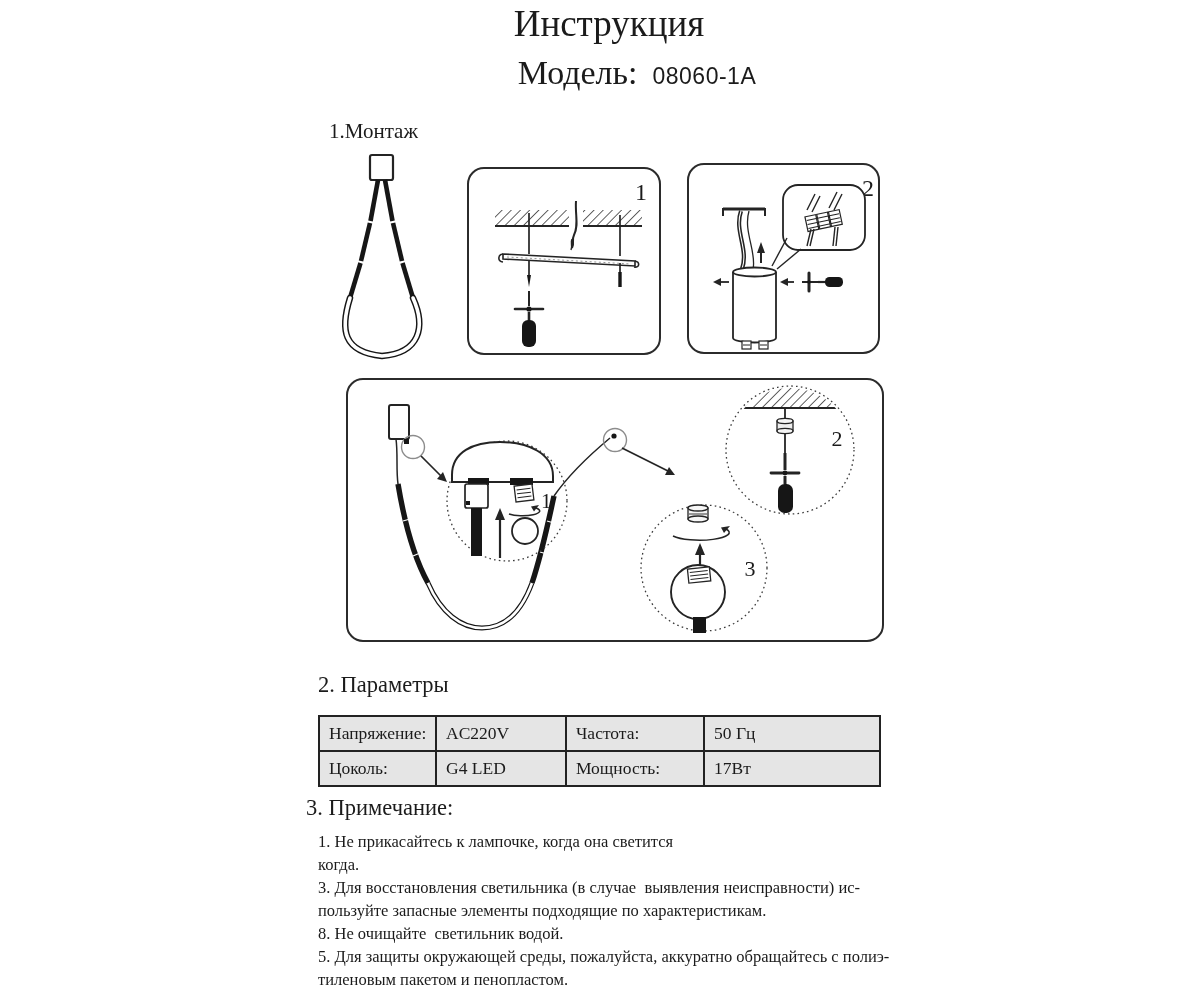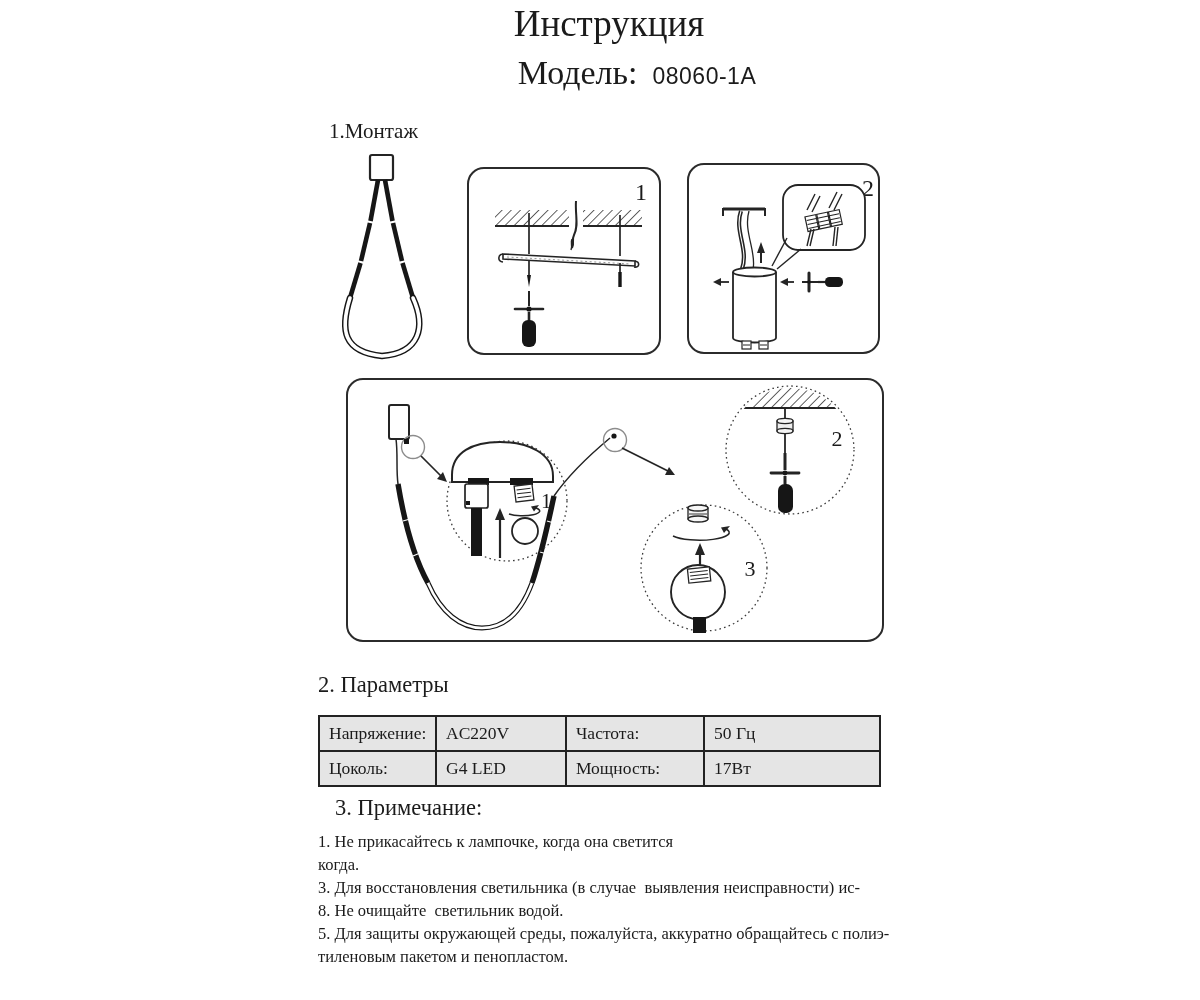--- a/index.html
+++ b/index.html
@@ -15,21 +15,21 @@
     position:absolute;top:52px;left:0;width:1186px;text-align:center;
     font-size:34px;line-height:42px;white-space:pre;margin-left:44px;
   }
   .model-value{
     font-family:"Liberation Sans", sans-serif;font-size:23px;
     letter-spacing:0.5px;margin-left:15px;
   }
   .sec-heading{position:absolute;font-size:22.5px;line-height:26px;}
   .h-montage{top:118px;left:329px;font-size:21px;}
   .h-params{top:672px;left:318px;}
-  .h-notes{top:795px;left:335px;}
+  .h-notes{top:795px;left:306px;}
   .panel{
     position:absolute;border:2px solid #2b2b2b;border-radius:17px;background:#fff;
   }
   .lamp-fig{position:absolute;left:335px;top:150px;}
   .params-table{
     position:absolute;left:318px;top:715px;border-collapse:collapse;table-layout:fixed;
   }
   .params-table td{
     border:2px solid #222;height:33px;padding:0 0 0 9px;
     font-size:17.5px;vertical-align:middle;background:#e5e5e5;
@@ -312,18 +312,19 @@
     </tr>
   </tbody>
     </table>
 
   <div class="sec-heading h-notes">3. Примечание:</div>
 
   <div class="notes">
     <div class="note-line">1. Не прикасайтесь к лампочке, когда она светится</div>
     <div class="note-line">когда.</div>
     <div class="note-line">3. Для восстановления светильника (в случае  выявления неисправности) ис-</div>
+    <div class="note-line">пользуйте запасные элементы подходящие по характеристикам.</div>
     <div class="note-line">8. Не очищайте  светильник водой.</div>
     <div class="note-line">5. Для защиты окружающей среды, пожалуйста, аккуратно обращайтесь с полиэ-</div>
     <div class="note-line">тиленовым пакетом и пенопластом.</div>
   </div>
 
 </div>
 
 </body></html>

